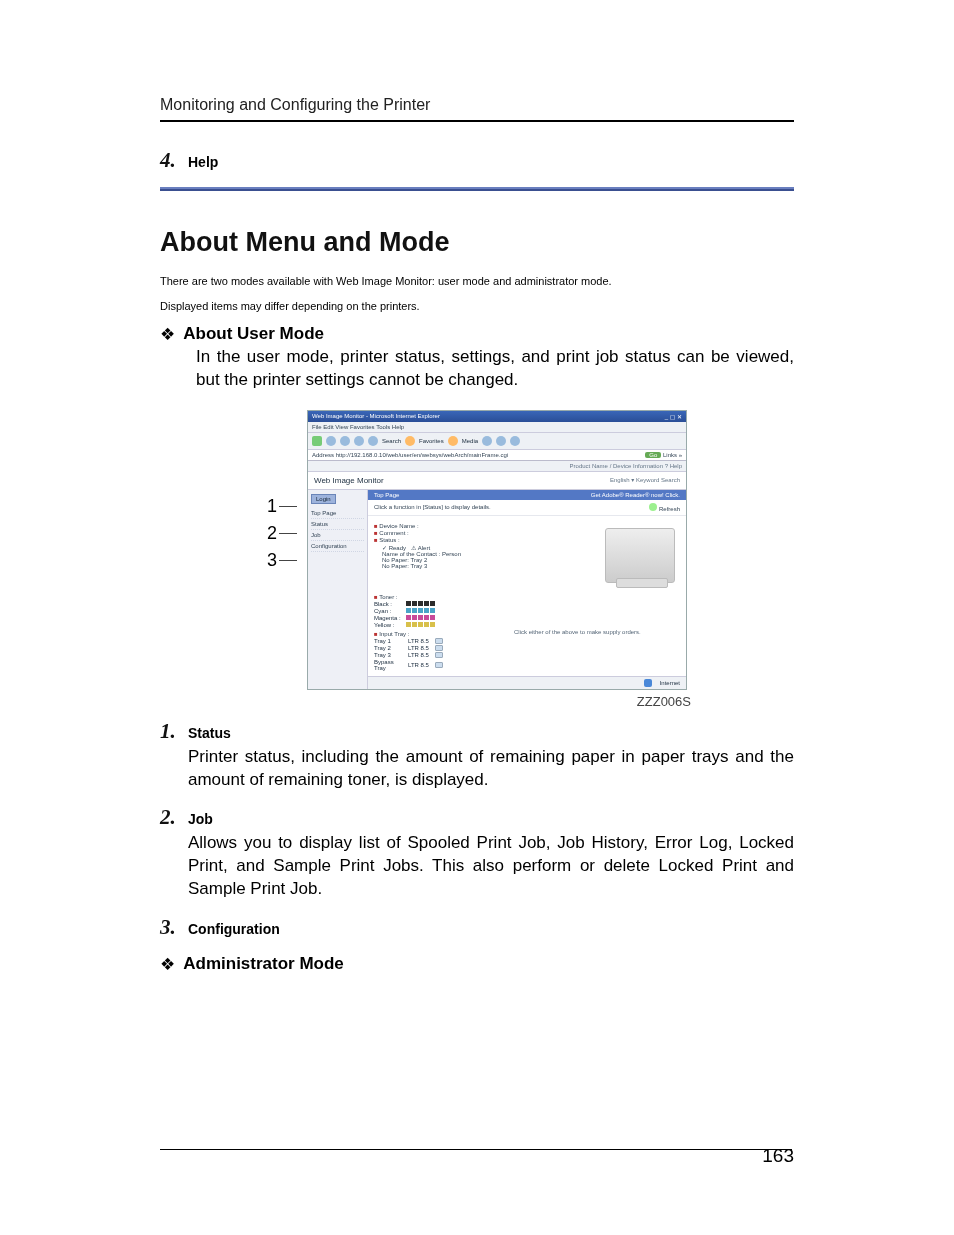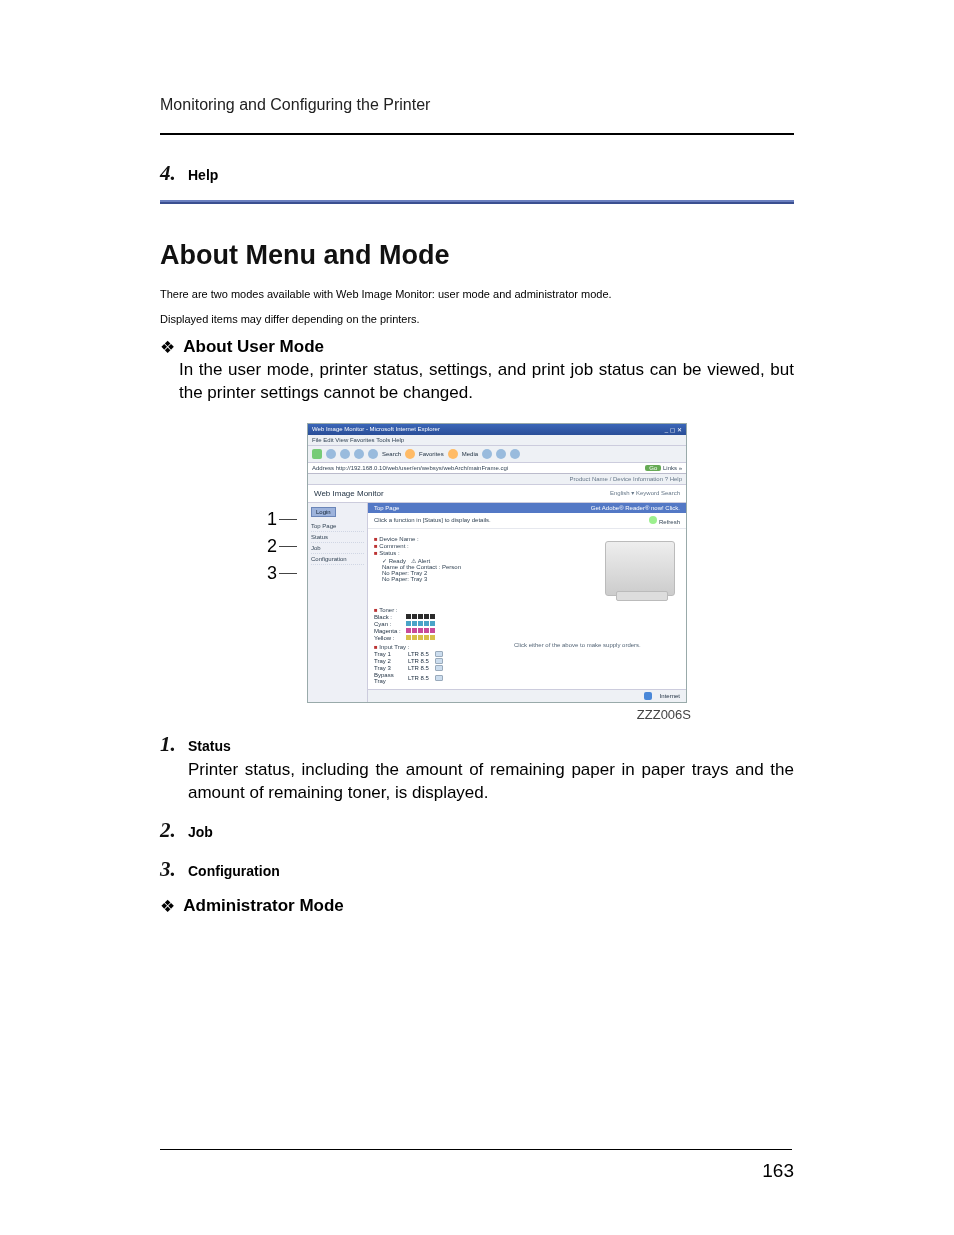--- a/index.html
+++ b/index.html
@@ -6,21 +6,21 @@
   html, body { width: 954px; height: 1235px; background: #fff; font-family: Arial, Helvetica, sans-serif; color: #000; }
   .page {
     width: 954px;
     height: 1235px;
     position: relative;
     padding: 96px 160px 60px 160px;
   }
   .header-title {
     font-size: 16px;
     color: #222;
-    margin-bottom: 19px;
+    margin-bottom: 6px;
   }
   .header-rule {
     height: 2px;
     background: #000;
     margin-bottom: 26px;
   }
   .num-item { margin-bottom: 14px; }
   .num-line { display: flex; align-items: baseline; gap: 6px; margin-bottom: 2px; }
   .num {
     font-family: Georgia, "Times New Roman", serif;
@@ -48,21 +48,21 @@
   .para {
     font-size: 11px;
     line-height: 1.35;
     margin-bottom: 10px;
     text-align: justify;
   }
   .bullet-block { margin-top: 10px; margin-bottom: 10px; }
   .bullet-line { display: flex; align-items: baseline; gap: 8px; margin-bottom: 2px; }
   .diamond { font-size: 17px; line-height: 1; position: relative; top: 1px; }
   .bullet-title { font-weight: bold; font-size: 17px; }
-  .bullet-body { font-size: 17px; line-height: 1.35; margin-left: 19px; text-align: justify; }
+  .bullet-body { font-size: 17px; line-height: 1.35; margin-left: 36px; text-align: justify; }
   .screenshot-wrap {
     width: 100%;
     display: flex;
     flex-direction: column;
     align-items: center;
     margin: 18px 0 10px 0;
   }
   .screenshot-row { display: flex; align-items: flex-start; gap: 10px; }
   .callouts {
     display: flex;
@@ -128,21 +128,21 @@
   .fig-id {
     width: 428px;
     text-align: right;
     font-size: 13px;
     color: #444;
     margin-top: 4px;
     font-family: Arial, sans-serif;
   }
   .pagenum {
     position: absolute;
-    bottom: 53px;
+    bottom: 68px;
     right: 160px;
     font-size: 19px;
     color: #000;
   }
   .footer-rule {
     position: absolute;
     bottom: 85px;
     left: 160px;
     width: 632px;
     height: 1px;
@@ -343,20 +343,21 @@
       <span class="item-title">Status</span>
     </div>
     <div class="item-body" style="text-align:justify;">Printer status, including the amount of remaining paper in paper trays and the amount of remaining toner, is displayed.</div>
   </div>
 
   <div class="num-item">
     <div class="num-line">
       <span class="num">2.</span>
       <span class="item-title">Job</span>
     </div>
+    <div class="item-body" style="text-align:justify;">Allows you to display list of Spooled Print Job, Job History, Error Log, Locked Print, and Sample Print Jobs. This also perform or delete Locked Print and Sample Print Job.</div>
   </div>
 
   <div class="num-item">
     <div class="num-line">
       <span class="num">3.</span>
       <span class="item-title">Configuration</span>
     </div>
   </div>
 
   <div class="bullet-block">

